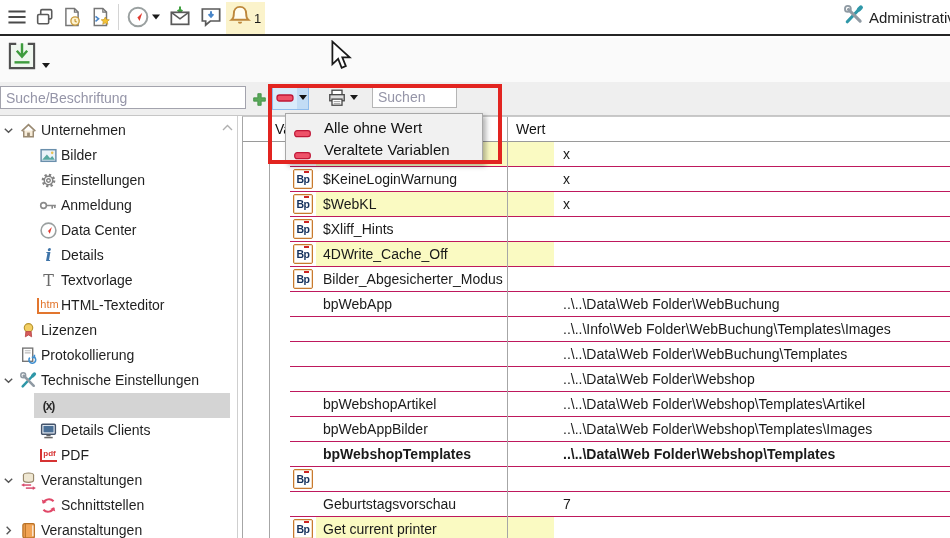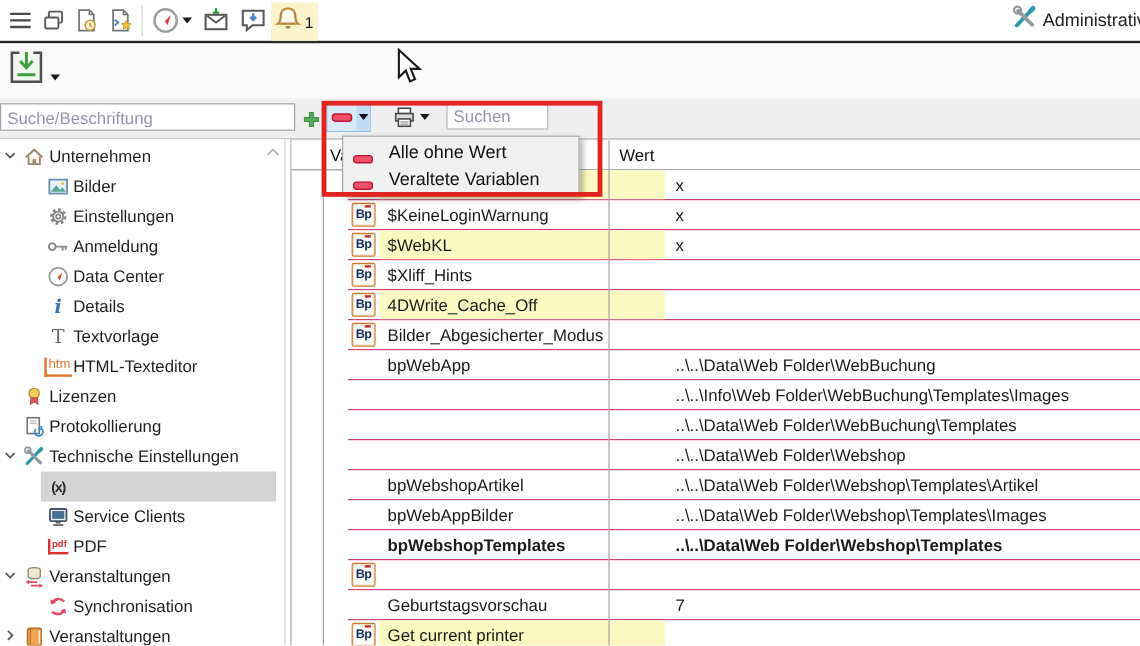--- a/index.html
+++ b/index.html
@@ -307,21 +307,21 @@
     </div>
     <div class="tree-item" style="top: 302px;">
       <span class="ticon-wrap" style="left:39px">
         <svg width="19" height="19" viewBox="0 0 18 18">
           <rect x="2.5" y="3" width="13" height="9.5" rx="1" fill="#eef4fa" stroke="#44536a" stroke-width="1.4"></rect>
           <rect x="4.2" y="4.6" width="9.6" height="6.2" fill="#4a6f96"></rect>
           <path d="M7 13h4v1.5H7z" fill="#666"></path>
           <rect x="5" y="15" width="8" height="1.4" fill="#666"></rect>
         </svg>
       </span>
-      <span class="lbl" style="left:61px">Service Clients</span>
+      <span class="lbl" style="left:61px">Details Clients</span>
     </div>
     <div class="tree-item" style="top: 327px;">
       <span class="ticon-wrap" style="left:39px">
         <span class="ticon pdf-icon">pdf</span>
       </span>
       <span class="lbl" style="left:61px">PDF</span>
     </div>
     <div class="tree-item" style="top: 352px;">
       <span class="expander"><svg width="13" height="13" viewBox="0 0 14 14">
           <path d="M3 5l4 4 4-4" stroke="#555" stroke-width="1.5" fill="none"></path>
@@ -340,21 +340,21 @@
     </div>
     <div class="tree-item" style="top: 377px;">
       <span class="ticon-wrap" style="left:39px">
         <svg width="19" height="19" viewBox="0 0 18 18">
           <path d="M13.8 5A6 6 0 004 6.6" fill="none" stroke="#e04868" stroke-width="1.9"></path>
           <path d="M2.6 3.2l1 4.2 3.8-1.6z" fill="#e04868"></path>
           <path d="M4.2 13A6 6 0 0014 11.4" fill="none" stroke="#e04868" stroke-width="1.9"></path>
           <path d="M15.4 14.8l-1-4.2-3.8 1.6z" fill="#e04868"></path>
         </svg>
       </span>
-      <span class="lbl" style="left:61px">Synchronisation</span>
+      <span class="lbl" style="left:61px">Schnittstellen</span>
     </div>
     <div class="tree-item" style="top: 402px;">
       <span class="expander"><svg width="13" height="13" viewBox="0 0 14 14">
           <path d="M5 3l4 4-4 4" stroke="#555" stroke-width="1.5" fill="none"></path>
         </svg></span>
       <span class="ticon-wrap" style="left:19px">
         <svg width="19" height="19" viewBox="0 0 18 18">
           <path d="M5.5 2.5h8a1 1 0 011 1V15a1 1 0 01-1 1h-8A1.8 1.8 0 013.7 14.2V4.3A1.8 1.8 0 015.5 2.5z" fill="#f2a455" stroke="#b97126" stroke-width="1.2"></path>
           <path d="M6 2.5V16" stroke="#b97126" stroke-width="1"></path>
           <rect x="12.4" y="4.2" width="1.4" height="10.2" fill="#fff" opacity="0.75"></rect>

